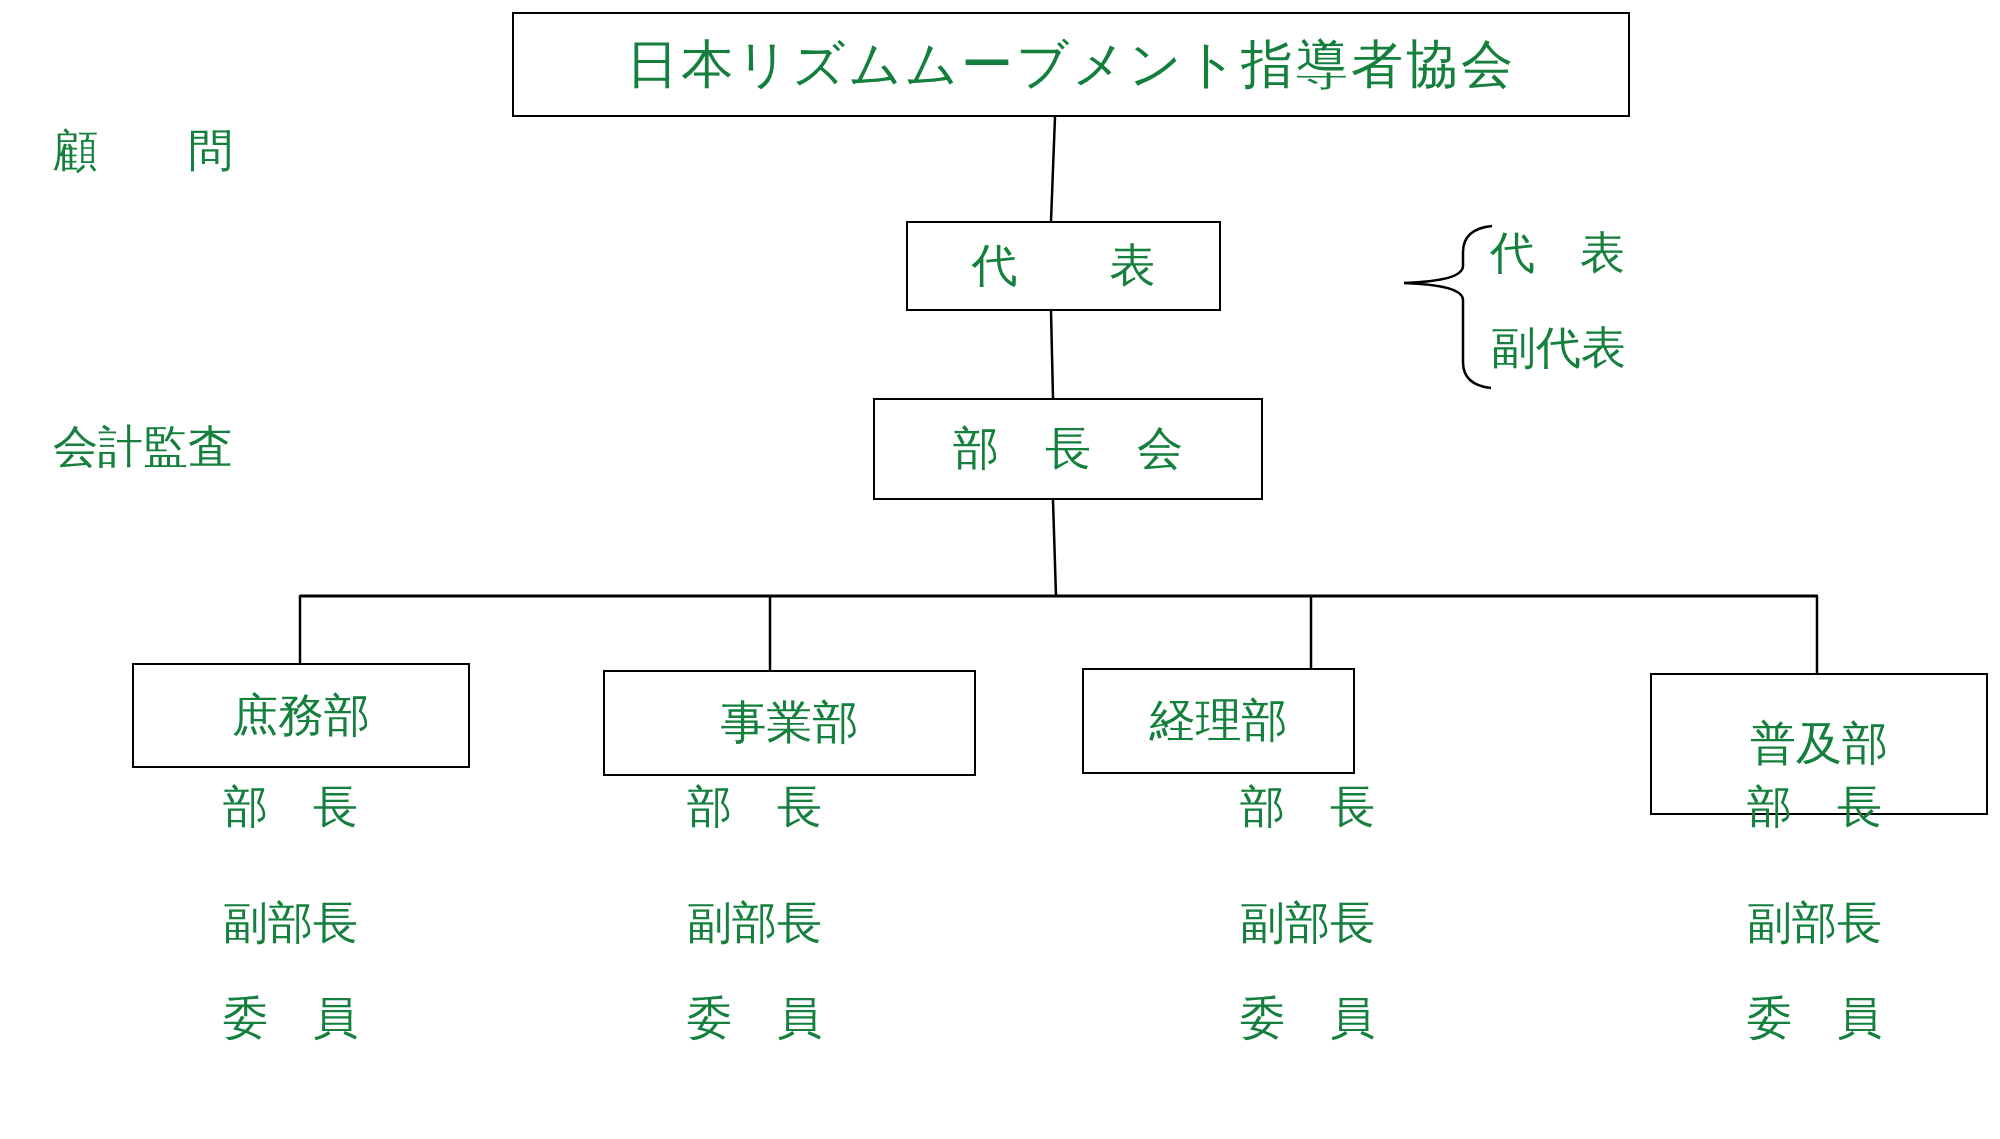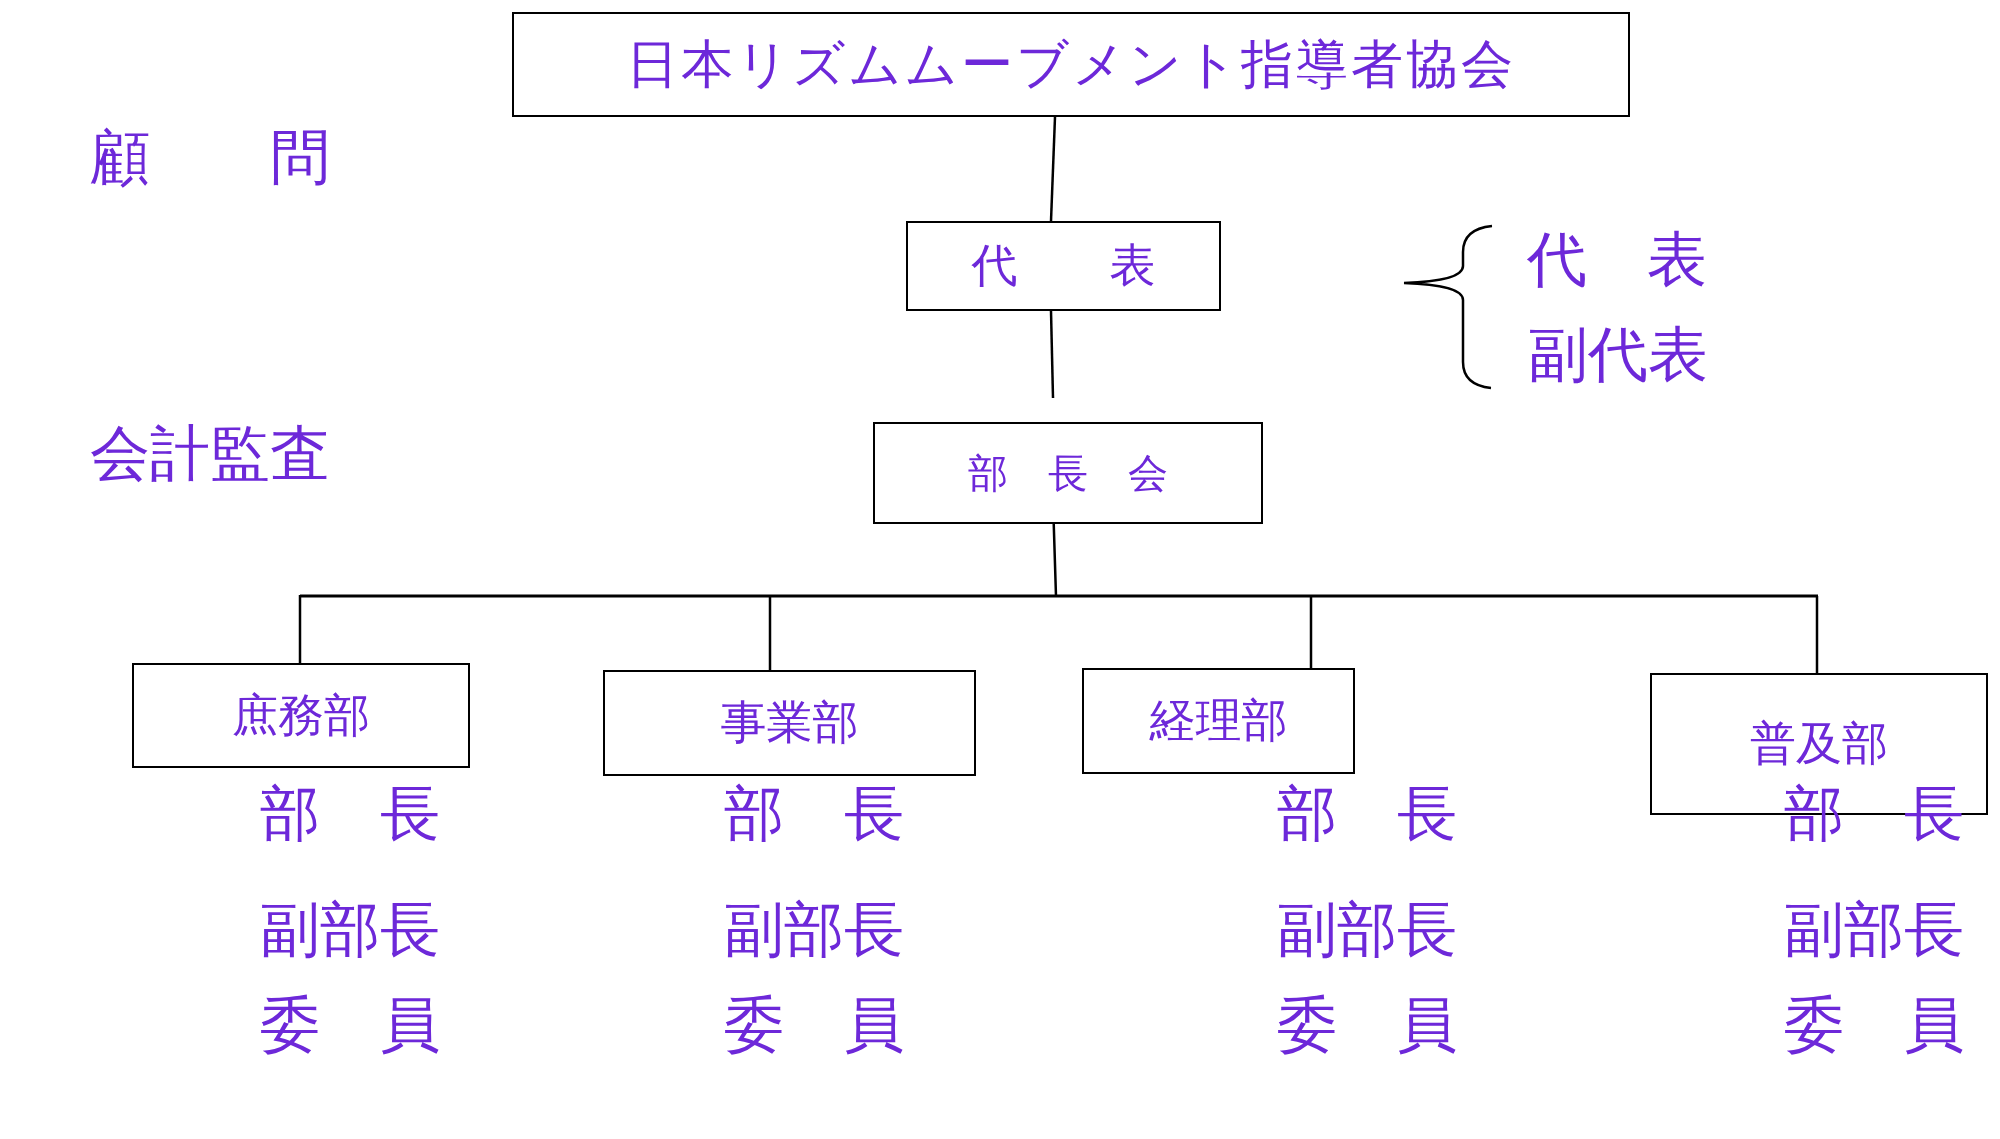--- a/index.html
+++ b/index.html
@@ -1,46 +1,45 @@
 <!DOCTYPE html>
 <html lang="ja"><head>
 <meta charset="utf-8">
 <style>
   html,body{margin:0;padding:0;background:#ffffff;}
   .canvas{
     position:relative;
     width:2000px;height:1139px;
     background:#ffffff;
     font-family:Liberation Sans, sans-serif;
-    color:#6d28d9;
+    color:#15803d;
     overflow:hidden;
     text-align:right;
   }
   .lines-svg{position:absolute;left:0;top:0;width:2000px;height:1139px;}
   .obox{
     position:absolute;
     border:2.5px solid #000000;
     box-sizing:border-box;
     display:flex;align-items:center;justify-content:center;
     background:#ffffff;
     white-space:pre;
   }
   .title-box{left:512px;top:12px;width:1118px;height:105px;font-size:52px;letter-spacing:3px;}
   .rep-box{left:906px;top:221px;width:315px;height:90px;font-size:46px;}
-  .meeting-box{left:873px;top:398px;width:390px;height:102px;font-size:40px;margin-top:24px;}
+  .meeting-box{left:873px;top:398px;width:390px;height:102px;font-size:46px;}
   .dept-box{font-size:46px;}
   .dept1{left:132px;top:663px;width:338px;height:105px;}
   .dept2{left:603px;top:670px;width:373px;height:106px;}
   .dept3{left:1082px;top:668px;width:273px;height:106px;}
   .dept4{left:1650px;top:673px;width:338px;height:142px;}
   .flabel{
     position:absolute;
-    font-size:60px;line-height:1;
+    font-size:45px;line-height:1;
     white-space:pre;
-    margin-left:37px;
   }
   .advisor{left:53px;top:128px;}
   .audit{left:53px;top:424px;}
   .brace-rep{left:1490px;top:230px;}
   .brace-vice{left:1491px;top:325px;}
   .role{line-height:1;}
   .c1{left:223px;} .c2{left:687px;} .c3{left:1240px;} .c4{left:1747px;}
   .r1{top:784px;} .r2{top:900px;} .r3{top:995px;}
 </style>
 </head>

